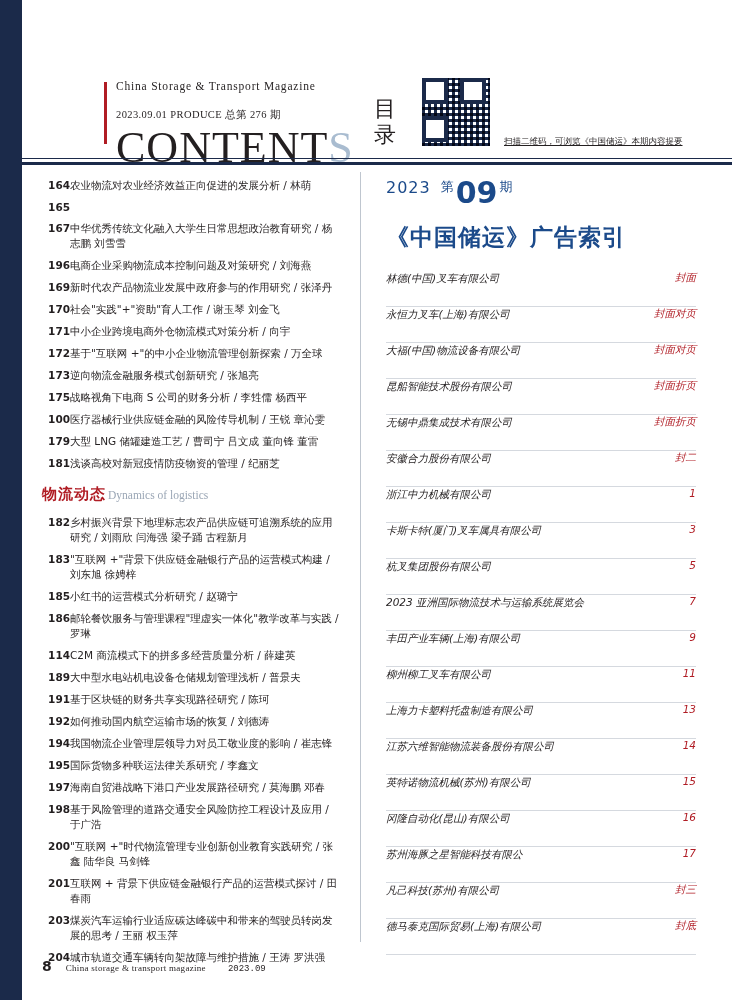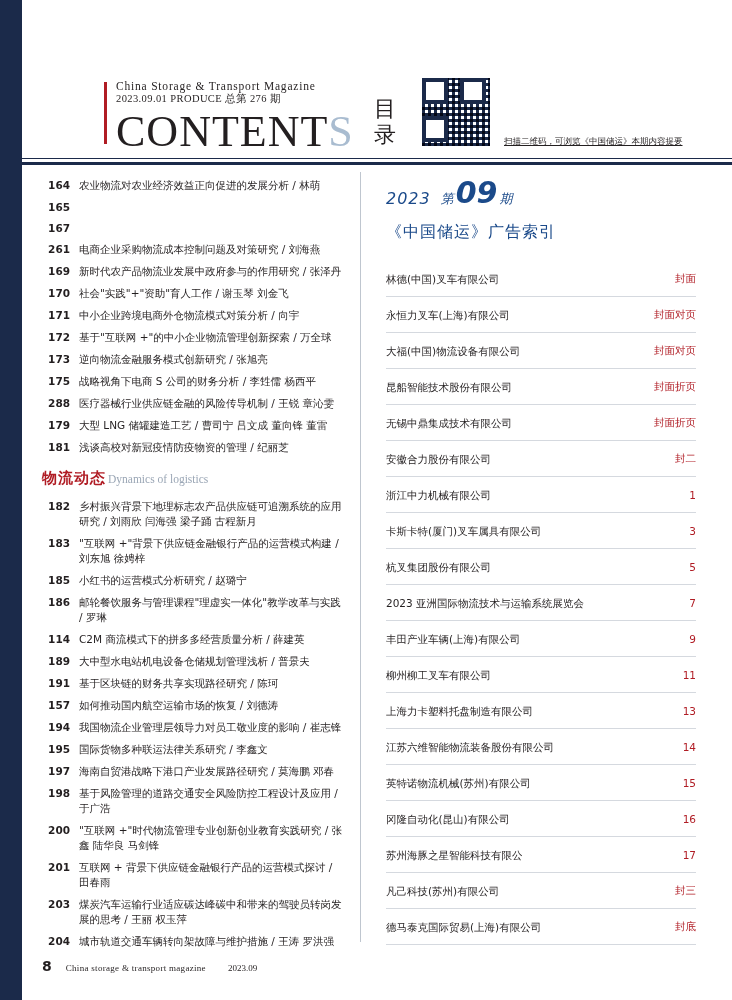--- a/index.html
+++ b/index.html
@@ -73,21 +73,21 @@
     font-size: 11.5px;
     letter-spacing: 0.8px;
     color: #231f20;
     font-family: "Liberation Serif", serif;
     white-space: nowrap;
   }
   .mast-issue {
     font-size: 10.5px;
     letter-spacing: 0.4px;
     color: #231f20;
-    margin-top: 0;
+    margin-top: 16px;
     font-family: "Liberation Serif", serif;
     white-space: nowrap;
   }
   .mast-contents {
     margin-top: 2px;
     font-family: "Liberation Serif", serif;
     font-size: 44px;
     line-height: 48px;
     letter-spacing: 1px;
     white-space: nowrap;
@@ -174,21 +174,20 @@
     width: 28px;
     min-width: 28px;
     text-align: right;
     font-size: 10.5px;
     font-weight: bold;
     color: #231f20;
     font-family: "DejaVu Sans", sans-serif;
     padding-top: 0px;
   }
   .toc-text {
-    margin-left: 9px;
     font-size: 10.5px;
     color: #231f20;
     font-family: "DejaVu Sans", sans-serif;
     line-height: 15px;
   }
   .section-head {
     margin-top: 14px;
     margin-bottom: 11px;
     display: flex;
     align-items: baseline;
@@ -202,24 +201,23 @@
   }
   .section-en {
     margin-left: 2px;
     font-size: 11.5px;
     color: #9aa6b5;
     font-family: "Liberation Serif", serif;
   }
   
   .issue-line {
     display: flex;
-    align-items: flex-end;
+    align-items: flex-start;
     color: #1b4a8a;
     font-family: "DejaVu Sans", sans-serif;
-    font-style: italic;
   }
   .issue-year {
     font-size: 16px;
     color: #1b4a8a;
     letter-spacing: 1px;
   }
   .issue-label {
     font-size: 13px;
     margin-left: 10px;
     color: #1b4a8a;
@@ -231,35 +229,36 @@
     margin-left: 2px;
     line-height: 30px;
   }
   .issue-suffix {
     font-size: 13px;
     color: #1b4a8a;
     margin-left: 2px;
   }
   .ad-title {
     margin-top: 14px;
-    font-size: 16px;
-    font-weight: normal;
+    font-size: 23px;
+    font-weight: bold;
     color: #1b4a8a;
     letter-spacing: 1px;
     font-family: "DejaVu Sans", sans-serif;
   }
   .ad-list {
     margin-top: 18px;
   }
   .ad-row {
     display: flex;
-    align-items: center;
+    align-items: flex-start;
     justify-content: space-between;
     border-bottom: 1px solid #d5d9df;
     height: 35px;
+    font-style: italic;
   }
   .ad-name {
     font-size: 10.5px;
     color: #231f20;
     font-family: "DejaVu Sans", sans-serif;
     padding-right: 8px;
     line-height: 14px;
   }
   .ad-page {
     font-size: 10.5px;
@@ -287,21 +286,21 @@
     margin-left: 14px;
     font-size: 9px;
     color: #231f20;
     font-family: "Liberation Serif", serif;
     letter-spacing: 0.3px;
   }
   .footer-date {
     margin-left: 22px;
     font-size: 9px;
     color: #231f20;
-    font-family: Liberation Serif, serif;
+    font-family: Liberation Mono, monospace;
   }
 </style>
 </head>
 <body>
 
 <div class="page">
 
   <div class="left-bar"></div>
 
   <div class="masthead">
@@ -330,23 +329,24 @@
     <div id="toc1">
         <div class="toc-item">
           <div class="toc-num">164</div>
           <div class="toc-text">农业物流对农业经济效益正向促进的发展分析 / 林萌</div>
         </div>
         <div class="toc-item">
           <div class="toc-num">165</div>
         </div>
         <div class="toc-item">
           <div class="toc-num">167</div>
-        </div>
-        <div class="toc-item">
-          <div class="toc-num">261</div>
+          <div class="toc-text">中华优秀传统文化融入大学生日常思想政治教育研究 / 杨志鹏 刘雪雪</div>
+        </div>
+        <div class="toc-item">
+          <div class="toc-num">196</div>
           <div class="toc-text">电商企业采购物流成本控制问题及对策研究 / 刘海燕</div>
         </div>
         <div class="toc-item">
           <div class="toc-num">169</div>
           <div class="toc-text">新时代农产品物流业发展中政府参与的作用研究 / 张泽丹</div>
         </div>
         <div class="toc-item">
           <div class="toc-num">170</div>
           <div class="toc-text">社会"实践"+"资助"育人工作 / 谢玉琴 刘金飞</div>
         </div>
@@ -360,21 +360,21 @@
         </div>
         <div class="toc-item">
           <div class="toc-num">173</div>
           <div class="toc-text">逆向物流金融服务模式创新研究 / 张旭亮</div>
         </div>
         <div class="toc-item">
           <div class="toc-num">175</div>
           <div class="toc-text">战略视角下电商 S 公司的财务分析 / 李甡儒 杨西平</div>
         </div>
         <div class="toc-item">
-          <div class="toc-num">288</div>
+          <div class="toc-num">100</div>
           <div class="toc-text">医疗器械行业供应链金融的风险传导机制 / 王锐 章沁雯</div>
         </div>
         <div class="toc-item">
           <div class="toc-num">179</div>
           <div class="toc-text">大型 LNG 储罐建造工艺 / 曹司宁 吕文成 董向锋 董雷</div>
         </div>
         <div class="toc-item">
           <div class="toc-num">181</div>
           <div class="toc-text">浅谈高校对新冠疫情防疫物资的管理 / 纪丽芝</div>
         </div>
@@ -408,21 +408,21 @@
         </div>
         <div class="toc-item">
           <div class="toc-num">189</div>
           <div class="toc-text">大中型水电站机电设备仓储规划管理浅析 / 普景夫</div>
         </div>
         <div class="toc-item">
           <div class="toc-num">191</div>
           <div class="toc-text">基于区块链的财务共享实现路径研究 / 陈珂</div>
         </div>
         <div class="toc-item">
-          <div class="toc-num">157</div>
+          <div class="toc-num">192</div>
           <div class="toc-text">如何推动国内航空运输市场的恢复 / 刘德涛</div>
         </div>
         <div class="toc-item">
           <div class="toc-num">194</div>
           <div class="toc-text">我国物流企业管理层领导力对员工敬业度的影响 / 崔志锋</div>
         </div>
         <div class="toc-item">
           <div class="toc-num">195</div>
           <div class="toc-text">国际货物多种联运法律关系研究 / 李鑫文</div>
         </div>

